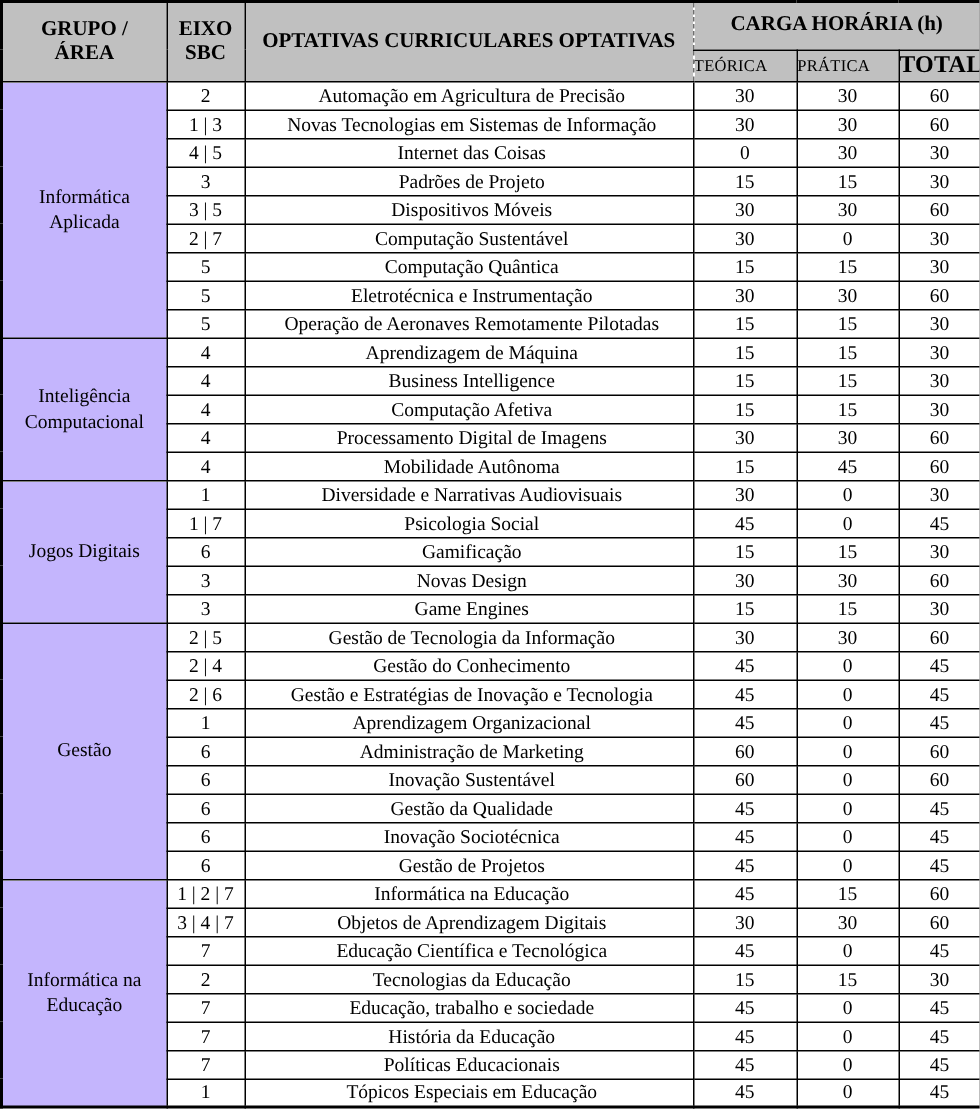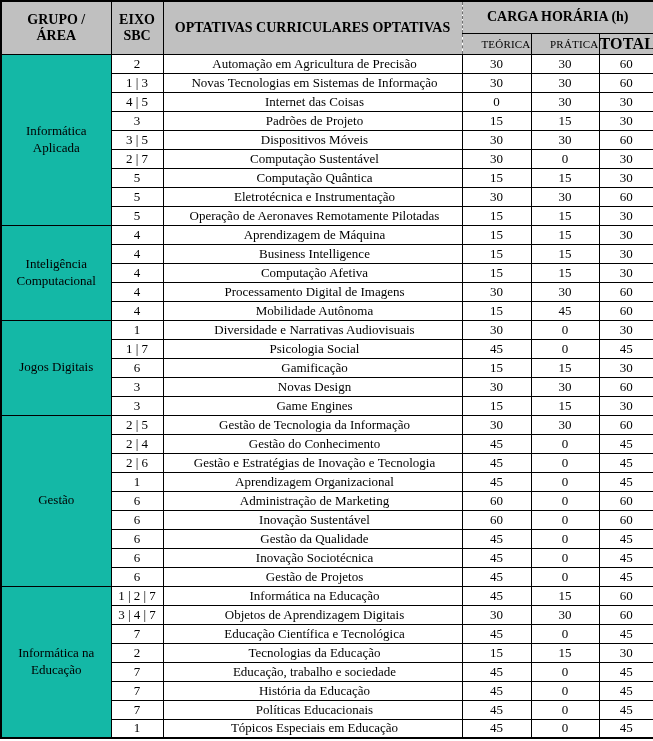--- a/index.html
+++ b/index.html
@@ -26,33 +26,33 @@
   tbody tr { height: 19px; }
   .th-main {
     font-size: 14px;
     font-weight: bold;
     text-align: center;
     line-height: 1.15;
   }
   .th-sub {
     font-size: 11px;
     font-weight: normal;
-    text-align: right;
+    text-align: left;
     letter-spacing: 0.2px;
   }
   .th-sub.total-head { font-weight: bold; font-size: 16px; }
   .dashed-right { border-right: 1px dashed #6e6e6e; }
   .dashed-left  { border-left: 1px dashed #6e6e6e; }
   .group-cell {
     text-align: center;
     font-size: 13px;
     line-height: 1.3;
     white-space: normal;
     padding: 0 4px;
-    background: #14b8a6;
+    background: #c4b5fd;
   }
   .eixo-cell {
     text-align: center;
     font-size: 13px;
     white-space: nowrap;
   }
   .course-cell {
     text-align: center;
     font-size: 13px;
     padding-left: 4px;

